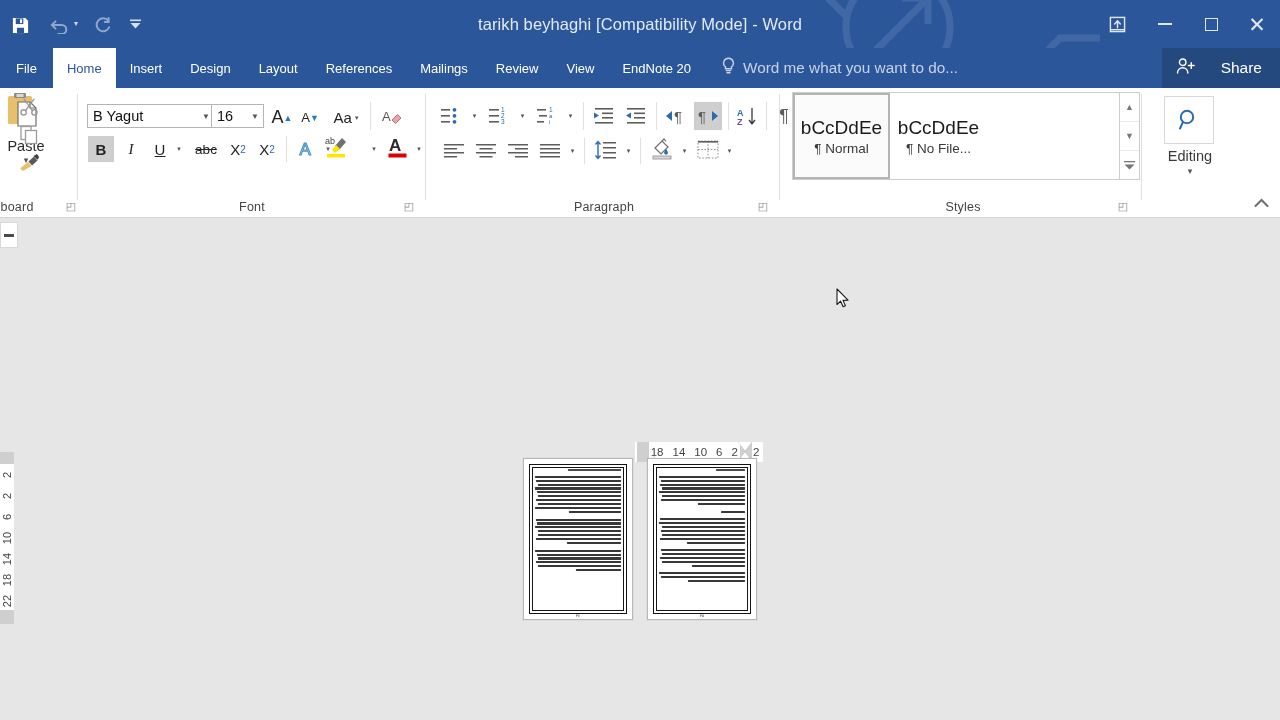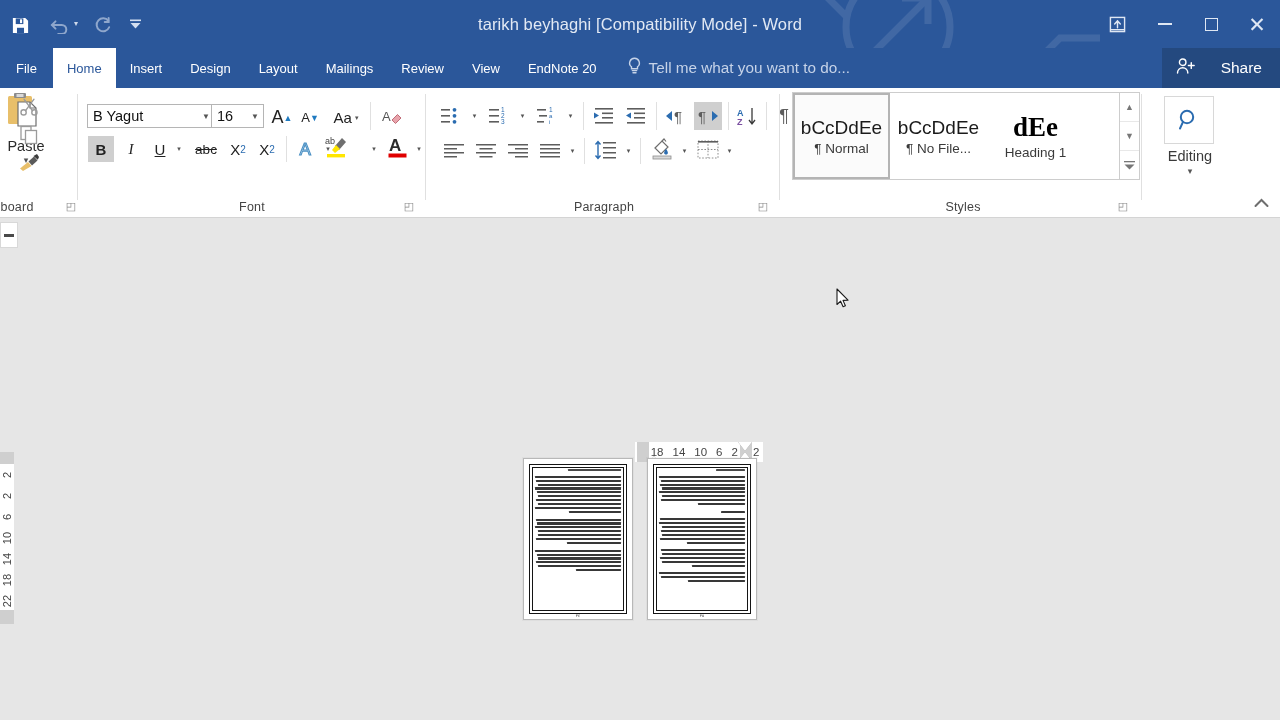--- a/index.html
+++ b/index.html
@@ -336,32 +336,33 @@
       </div>
     </div>
   </div>
 
   <div class="tabstrip">
     <div class="tab file">File</div>
     <div class="tab active">Home</div>
     <div class="tab">Insert</div>
     <div class="tab">Design</div>
     <div class="tab">Layout</div>
+    <div class="tab">References</div>
     <div class="tab">Mailings</div>
     <div class="tab">Review</div>
     <div class="tab">View</div>
     <div class="tab">EndNote 20</div>
     <div class="tellme">
       <span>
         <svg width="15" height="18" viewBox="0 0 15 18" fill="none" stroke="#c6d3e8" stroke-width="1.4">
           <path d="M7.5 1.2 a4.8 4.8 0 0 0 -3 8.6 v2 h6 v-2 a4.8 4.8 0 0 0 -3 -8.6z"></path>
           <path d="M5.3 13.6 h4.4 M6 15.8 h3" stroke-linecap="round"></path>
         </svg>
       </span>
-      <span>Tell me what you want to do...</span>
+      <span>Word me what you want to do...</span>
     </div>
     <div class="share-btn">
       <span>
         <svg width="21" height="18" viewBox="0 0 22 18" fill="none" stroke="#ffffff" stroke-width="1.5">
           <circle cx="7" cy="5" r="3.4"></circle>
           <path d="M1.6 16.4 c0-3.4 2.4-5.6 5.4-5.6 c3 0 5.4 2.2 5.4 5.6" stroke-linecap="round"></path>
           <path d="M16 5.5 v6 M13 8.5 h6" stroke-linecap="round"></path>
         </svg>
       </span>
       <span>Share</span>
@@ -633,24 +634,20 @@
 
     <div class="rgroup styles-grp">
       <div class="style-gallery">
         <div class="style-item sel">
           <div class="style-prev-1">bCcDdEe</div>
           <div class="style-name">¶ Normal</div>
         </div>
         <div class="style-item">
           <div class="style-prev-1">bCcDdEe</div>
           <div class="style-name">¶ No File...</div>
-        </div>
-        <div class="style-item">
-          <div class="style-prev-h1">dEe</div>
-          <div class="style-name">Heading 1</div>
         </div>
       </div>
       <div class="style-scroll">
         <div class="ss-btn">▲</div>
         <div class="ss-btn">▼</div>
         <div class="ss-btn">
           <svg width="11" height="9" viewBox="0 0 11 9">
             <rect x="0" y="0" width="11" height="1.3" fill="#777"></rect>
             <path d="M0.5 3.4 L10.5 3.4 L5.5 8.5 Z" fill="#777"></path>
           </svg>

